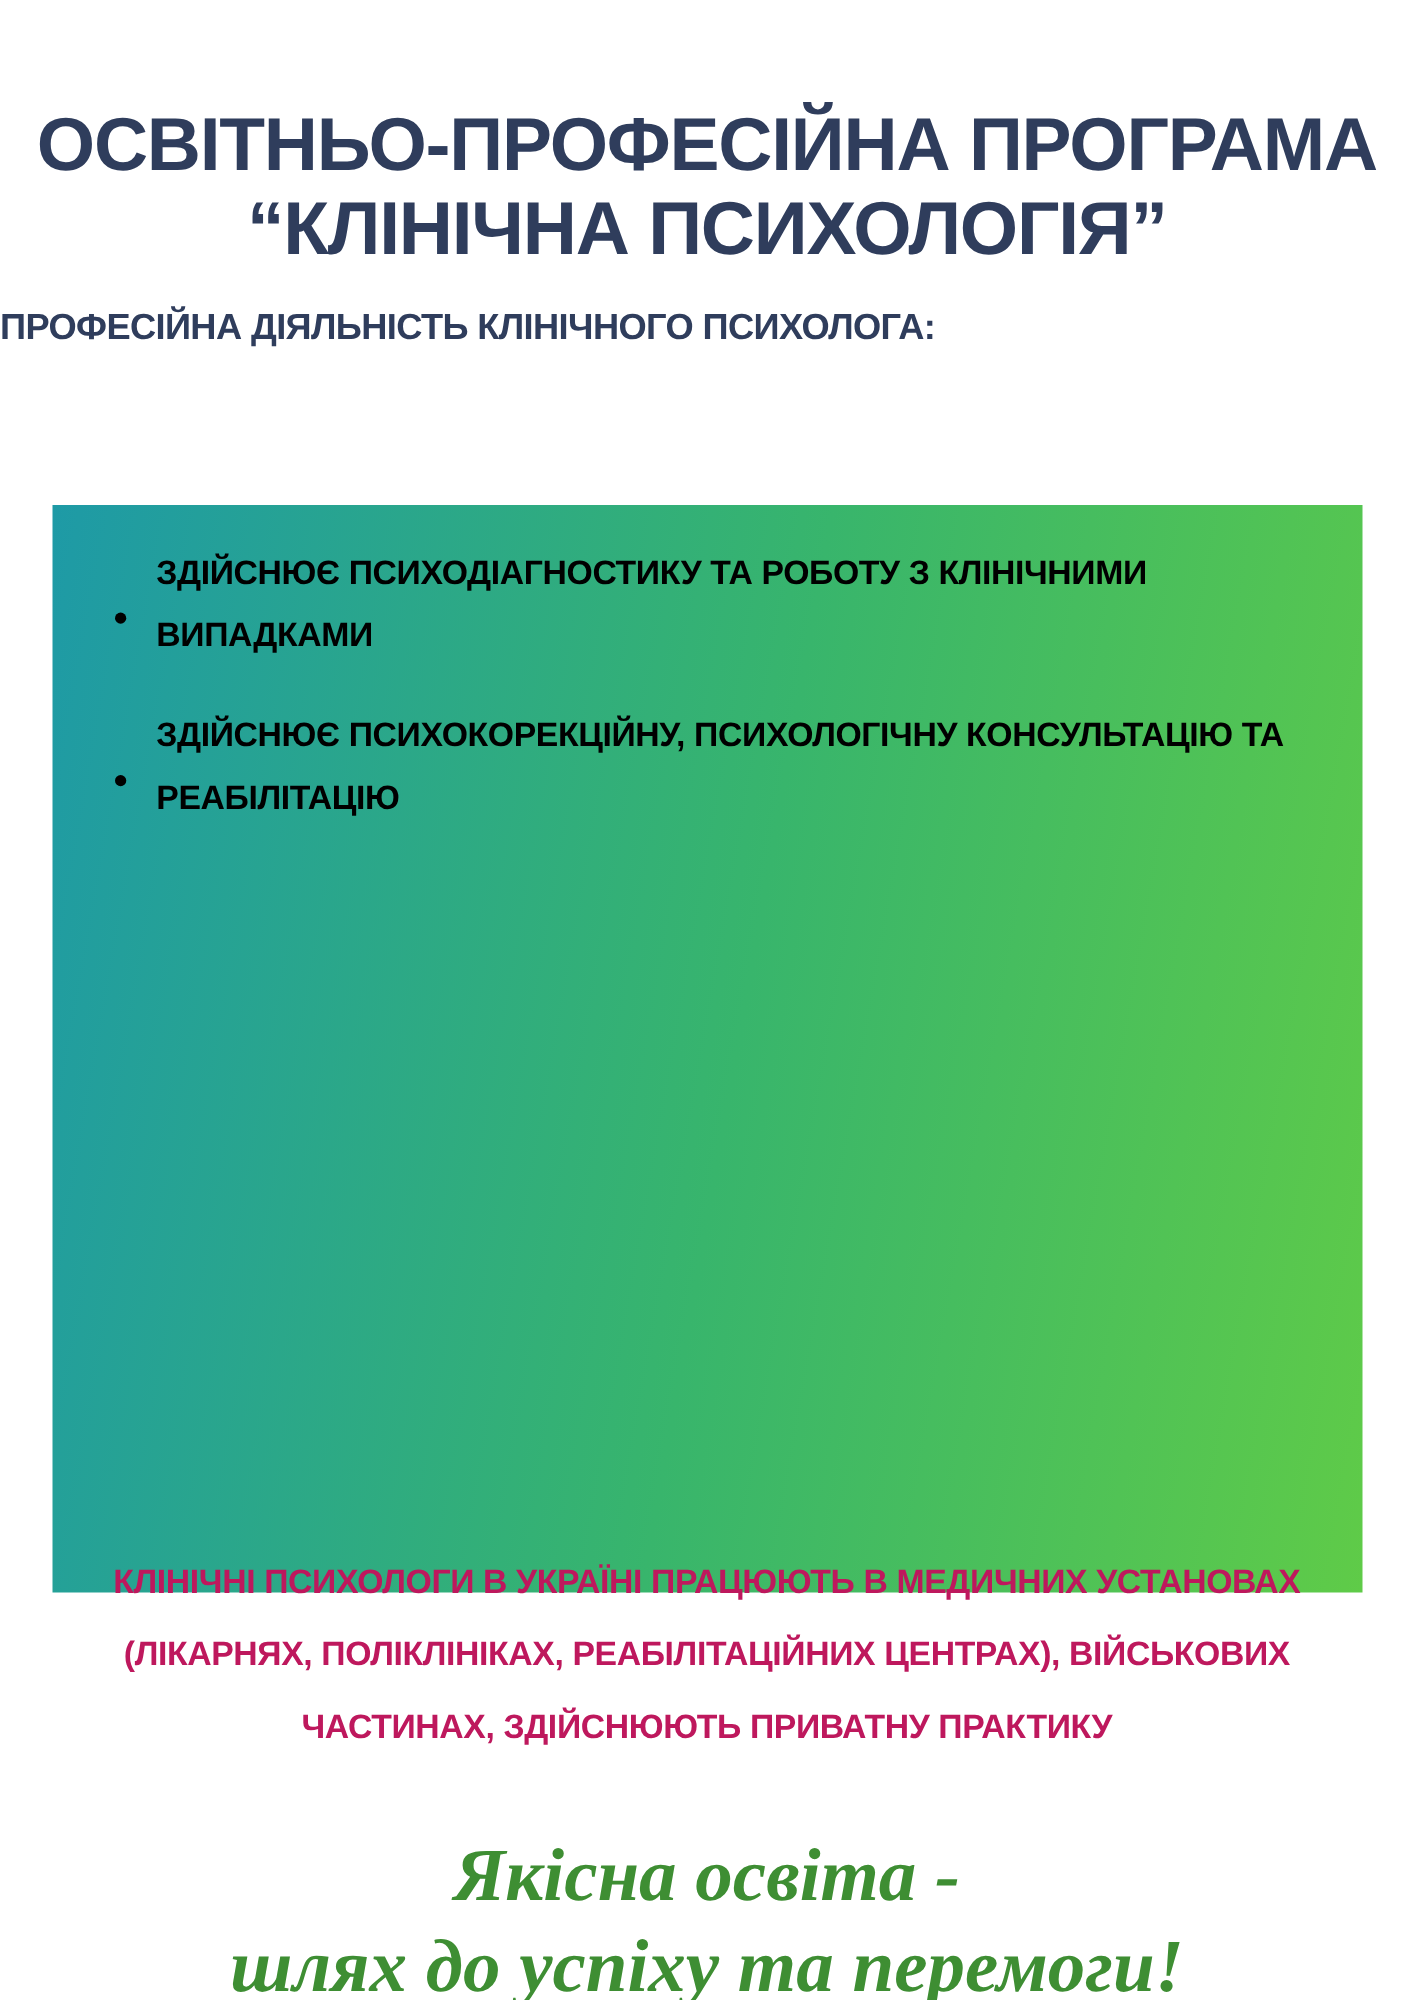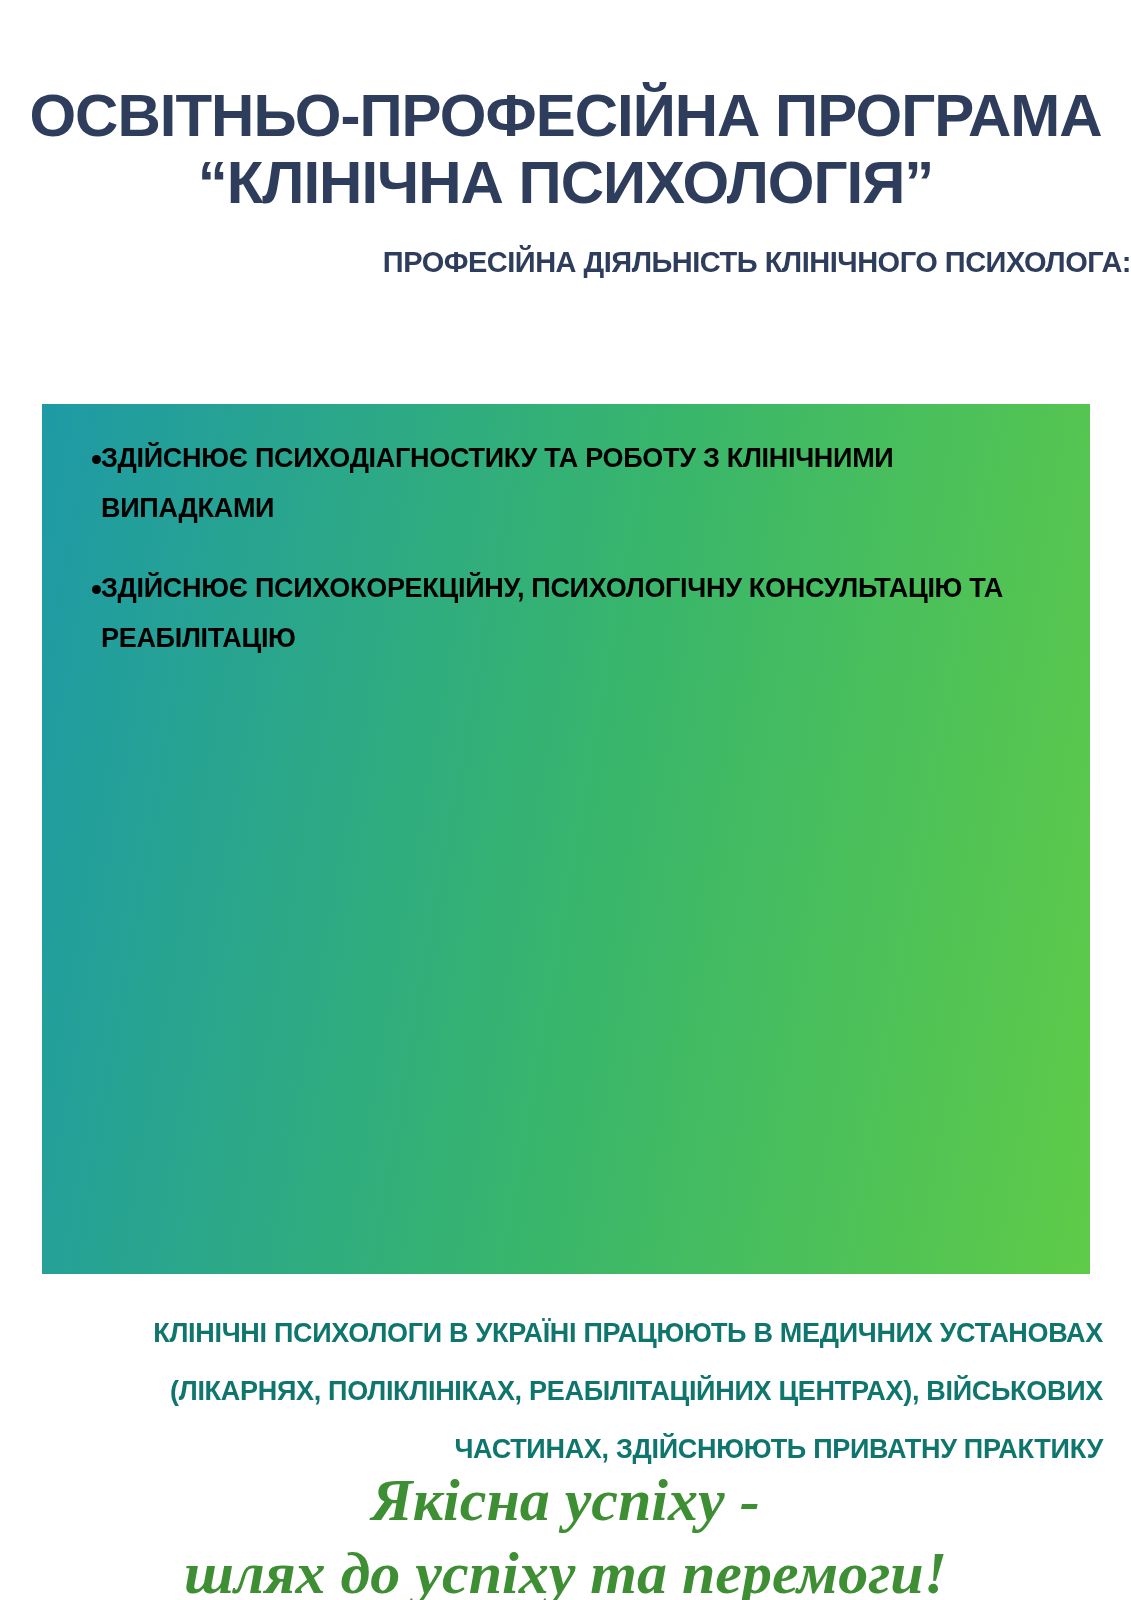--- a/index.html
+++ b/index.html
@@ -18,66 +18,66 @@
     margin: 82px 20px 0;
     text-align: center;
     color: #2f3d5c;
     font-weight: bold;
     font-size: 60px;
     line-height: 1.12;
     letter-spacing: -1px;
   }
   .subtitle {
     margin-top: 30px;
-    text-align: right;
+    text-align: left;
     color: #2f3d5c;
     font-weight: bold;
     font-size: 29px;
     letter-spacing: -0.5px;
   }
 
   .panel {
     position: absolute;
     left: 42px;
     top: 322px;
     width: 1048px;
     height: 870px;
     background: linear-gradient(100deg, #1e9aa6 0%, #38b56c 52%, #5fcb48 100%);
     padding: 30px 44px 10px 50px;
   }
   ul.duties { list-style: none; margin: 0; padding: 0; }
   li.duty {
     display: flex;
-    align-items: flex-start;
-    gap: 0;
+    align-items: center;
+    gap: 24px;
     color: #000000;
     font-weight: bold;
     font-size: 27px;
     line-height: 1.85;
     letter-spacing: -0.3px;
     margin-bottom: 30px;
   }
   li.duty:last-child { margin-bottom: 0; }
   .dot {
     flex: 0 0 9px;
     width: 9px;
     height: 9px;
     margin-top: 21px;
     border-radius: 50%;
     background: #000000;
   }
 
   .footer-paragraph {
     position: absolute;
     left: 50%;
-    top: 1222px;
+    top: 1154px;
     transform: translateX(-50%);
     width: 1075px;
-    text-align: right;
-    color: #0f766e;
+    text-align: center;
+    color: #be185d;
     font-weight: bold;
     font-size: 27px;
     line-height: 2.15;
     letter-spacing: -0.3px;
   }
 
   .slogan {
     position: absolute;
     left: 50%;
     top: 1382px;
@@ -113,17 +113,17 @@
       <li class="duty">
         <span class="dot"></span>
         <span>ЗДІЙСНЮЄ ПСИХОКОРЕКЦІЙНУ, ПСИХОЛОГІЧНУ КОНСУЛЬТАЦІЮ ТА РЕАБІЛІТАЦІЮ</span>
       </li>
     </ul>
   </div>
 
   <div class="footer-paragraph">КЛІНІЧНІ ПСИХОЛОГИ В УКРАЇНІ ПРАЦЮЮТЬ В МЕДИЧНИХ УСТАНОВАХ (ЛІКАРНЯХ, ПОЛІКЛІНІКАХ, РЕАБІЛІТАЦІЙНИХ ЦЕНТРАХ), ВІЙСЬКОВИХ ЧАСТИНАХ, ЗДІЙСНЮЮТЬ ПРИВАТНУ ПРАКТИКУ</div>
 
   <div class="slogan">
-    <div>Якісна успіху -</div>
+    <div>Якісна освіта -</div>
     <div>шлях до успіху та перемоги!</div>
   </div>
 
 </div>
 
 </body></html>

